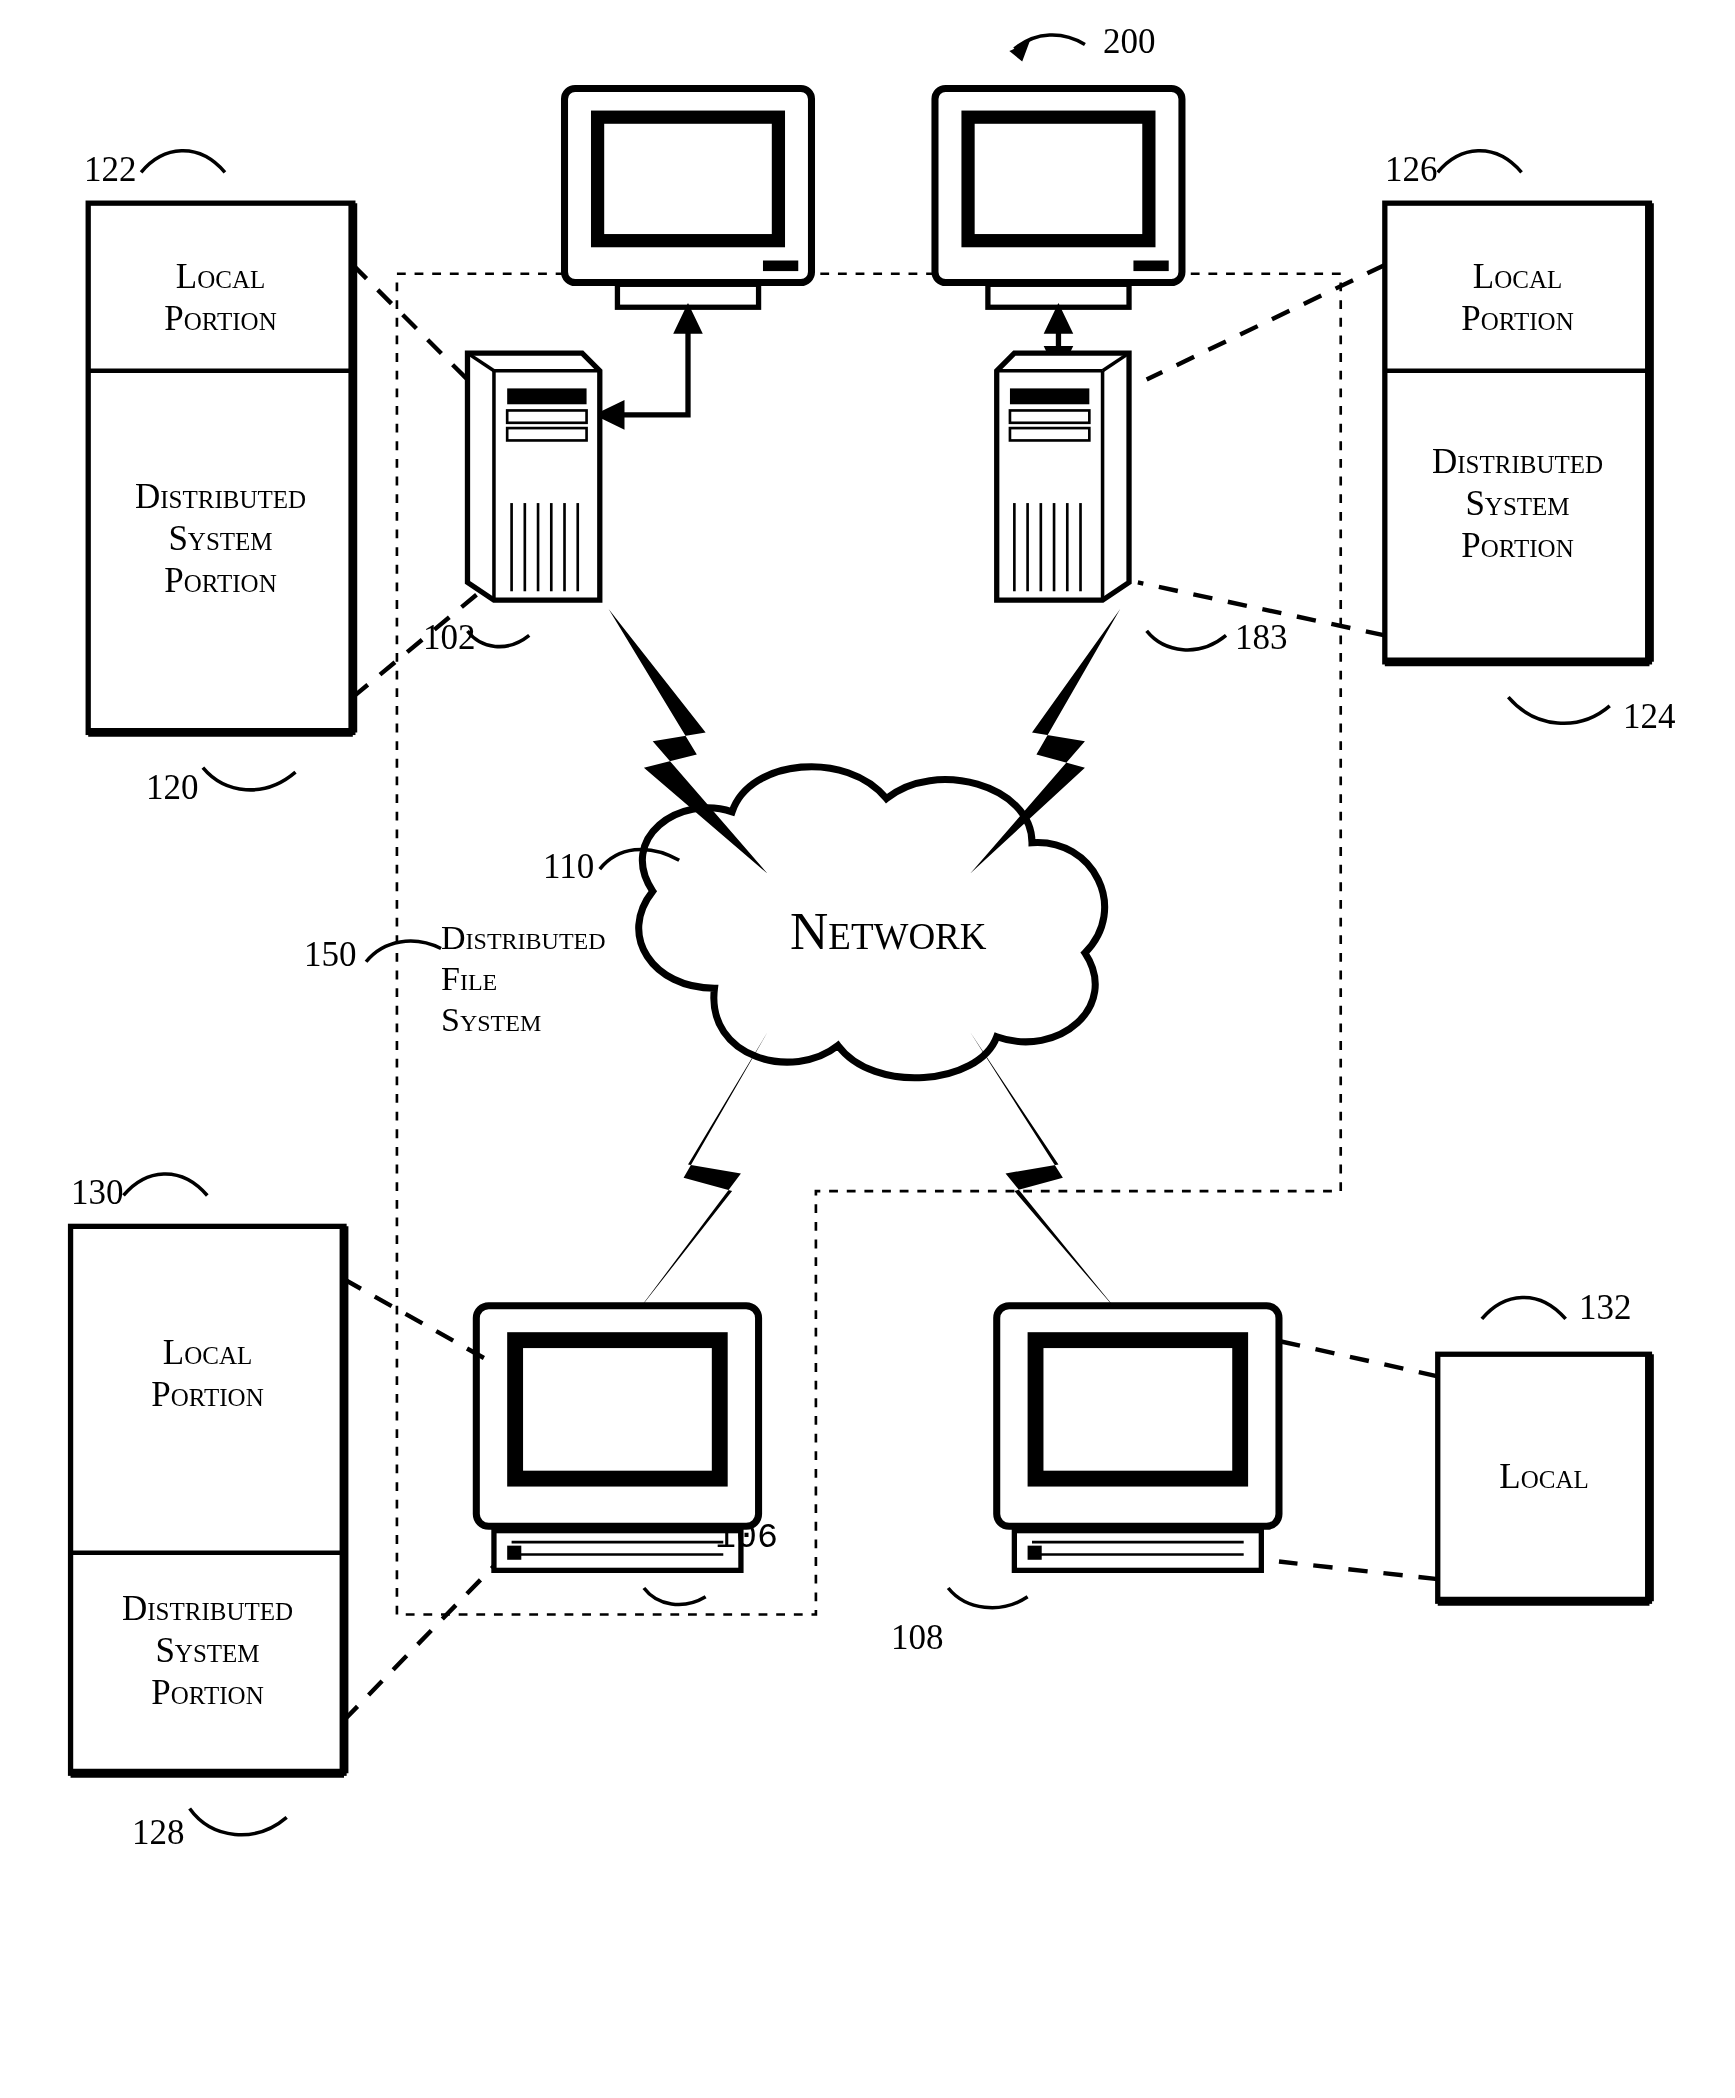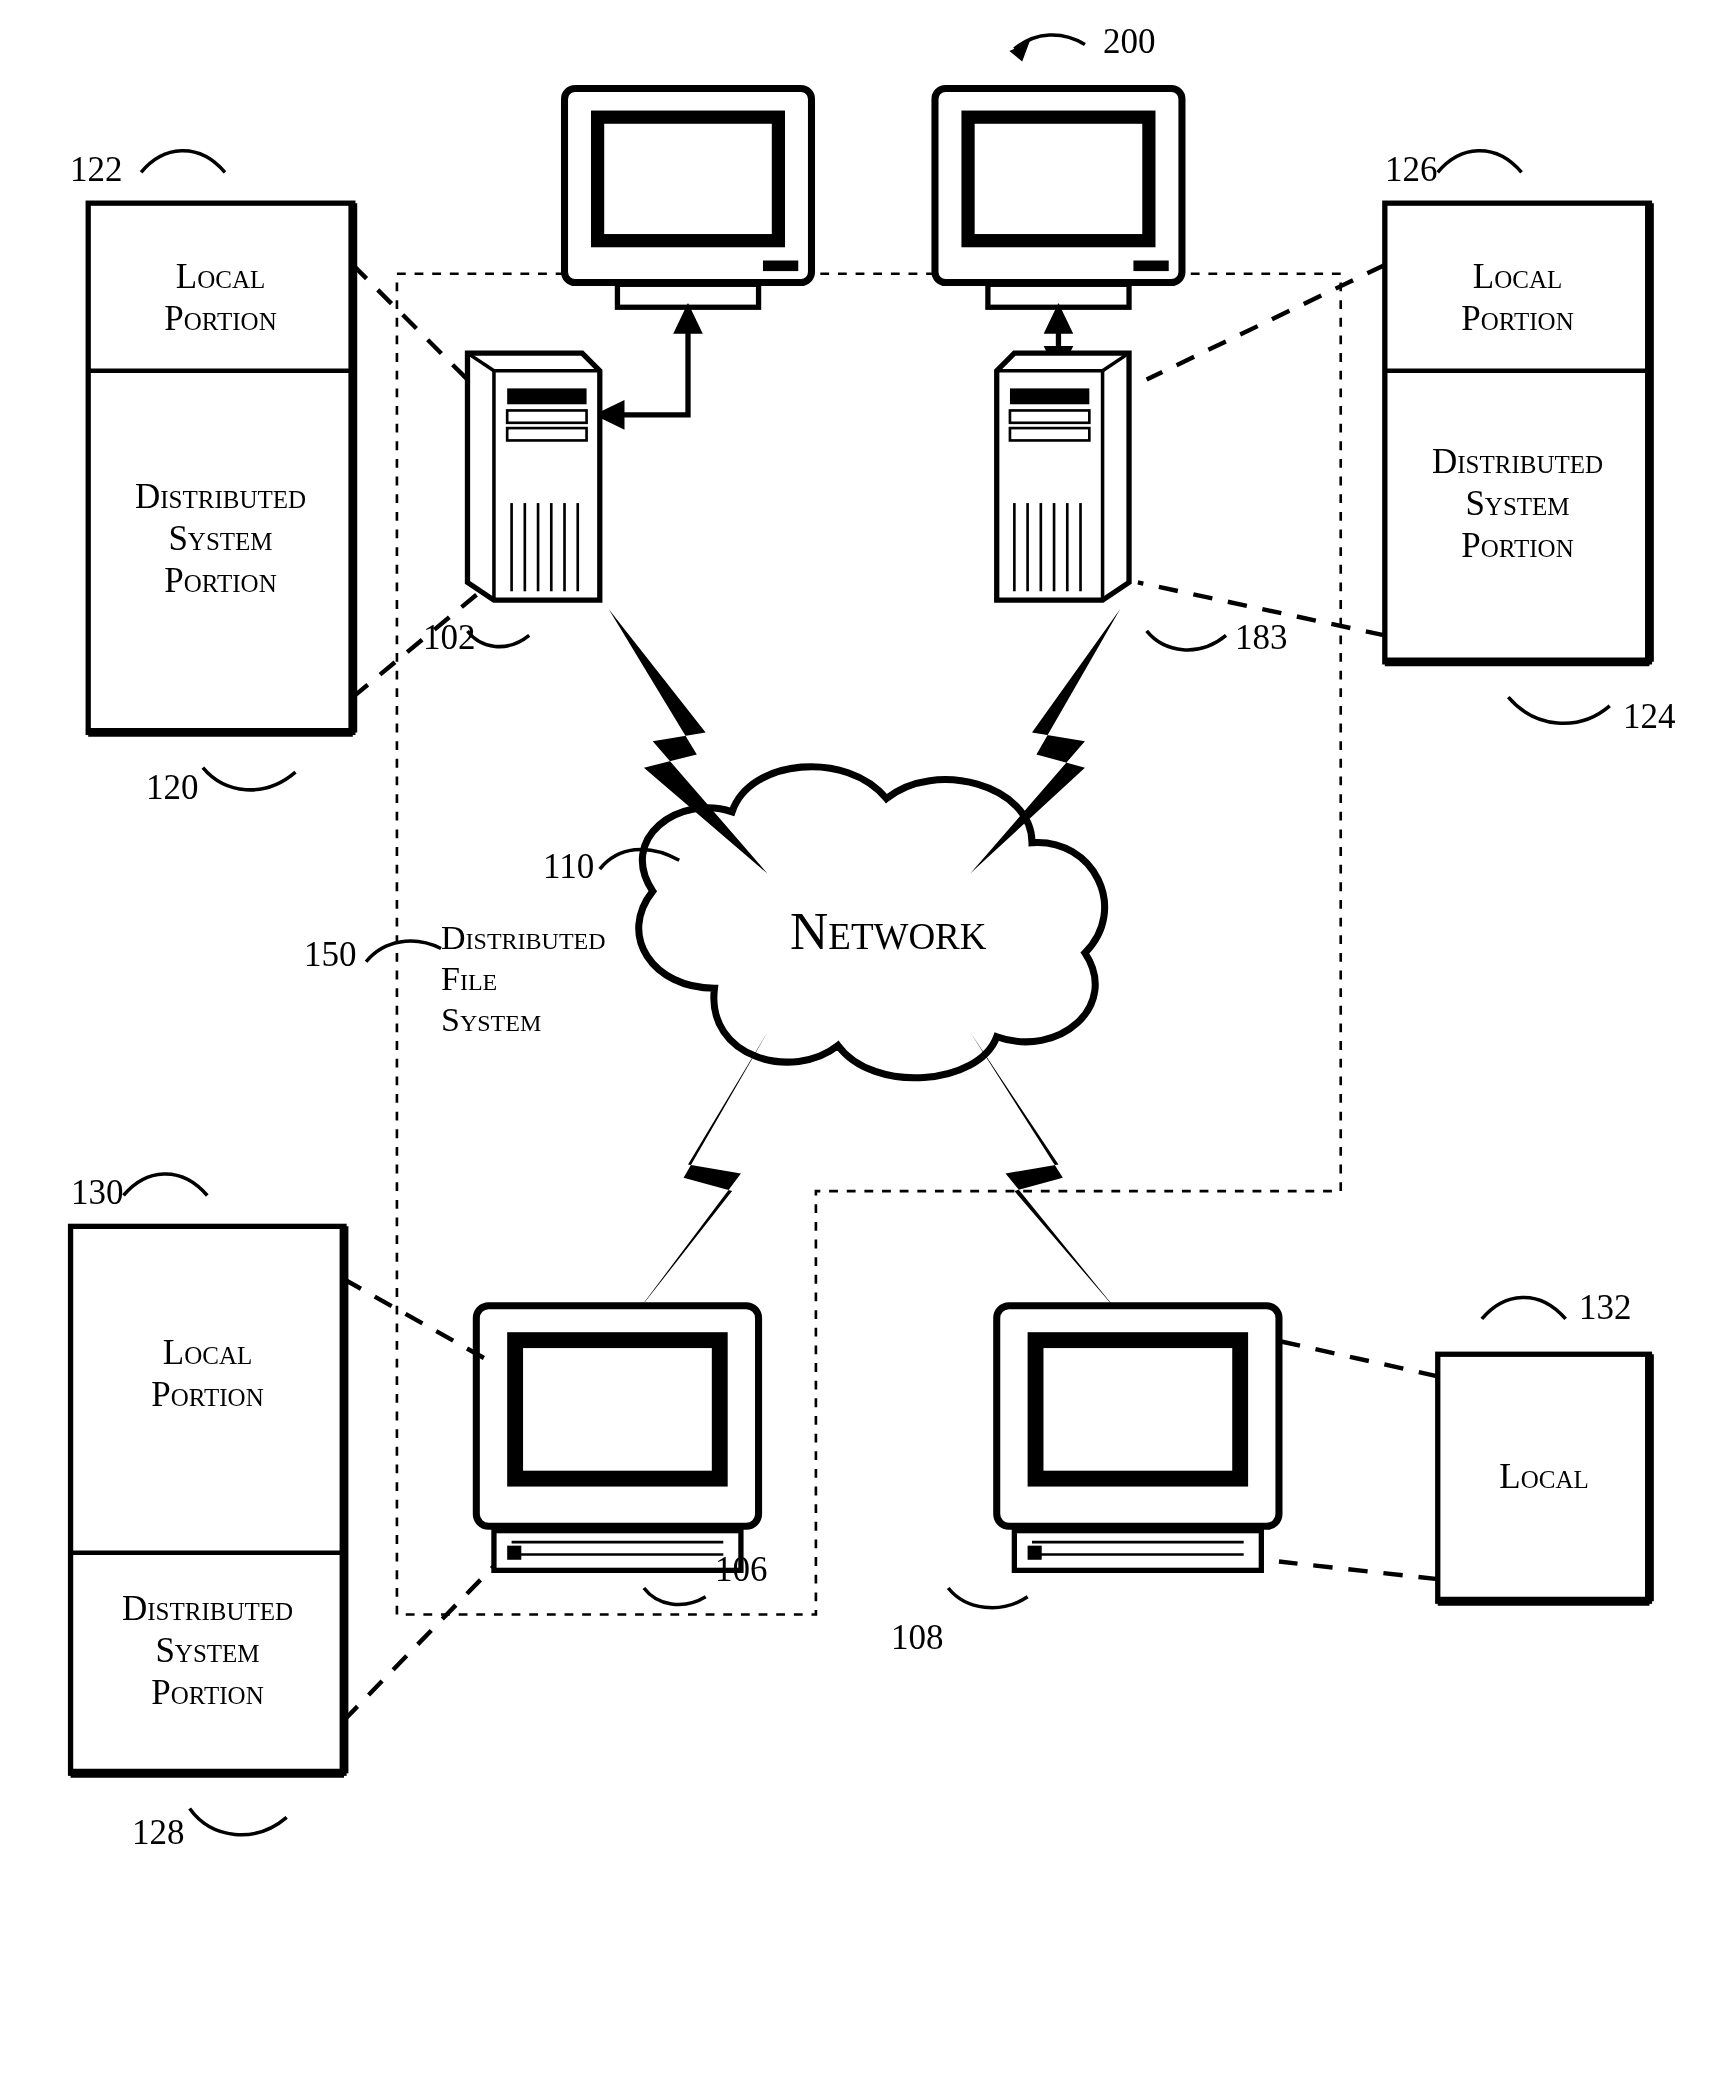--- a/index.html
+++ b/index.html
@@ -238,24 +238,24 @@
 <div class="box-text" style="left:790px; top:900px; width:176px; font-size:53px;">Network</div>
 <div class="label" style="left:543px; top:847px;">110</div>
 
 <div class="box-text" style="left:441px; top:918px; width:203px; text-align:left; font-size:34px; white-space:pre-line;">Distributed
 File
 System</div>
 <div class="label" style="left:304px; top:935px;">150</div>
 
 <div class="label" style="left:415px; top:618px;margin-left:8px;">102</div>
 <div class="label" style="left:1235px; top:618px;">183</div>
-<div class="label" style="left:715px; top:1550px;">106</div>
+<div class="label" style="left:715px; top:1518px;font-family:Liberation Mono, monospace;">106</div>
 <div class="label" style="left:891px; top:1570px;margin-top:48px;">108</div>
 
-<div class="label" style="left:70px; top:150px;">122</div>
+<div class="label" style="left:84px; top:150px;">122</div>
 <div class="box-text" style="left:88px; top:256px; width:265px; white-space:pre-line;">Local
 Portion</div>
 <div class="box-text" style="left:88px; top:476px; width:265px; white-space:pre-line;">Distributed
 System
 Portion</div>
 <div class="label" style="left:146px; top:768px;">120</div>
 
 <div class="label" style="left:1385px; top:150px;">126</div>
 <div class="box-text" style="left:1385px; top:256px; width:265px; white-space:pre-line;">Local
 Portion</div>

